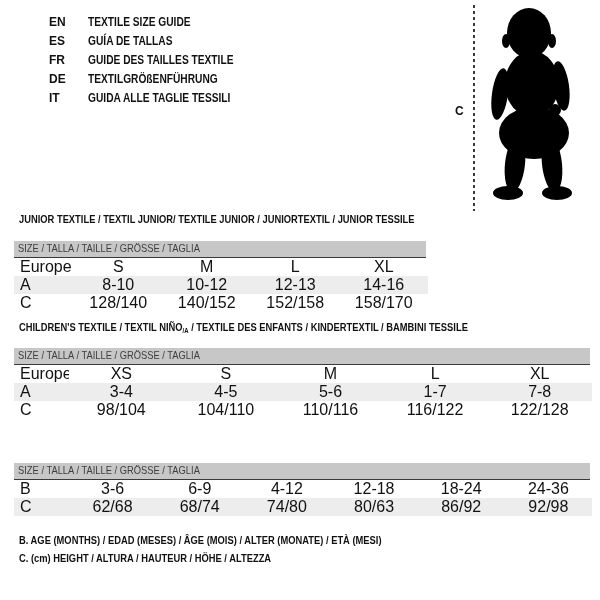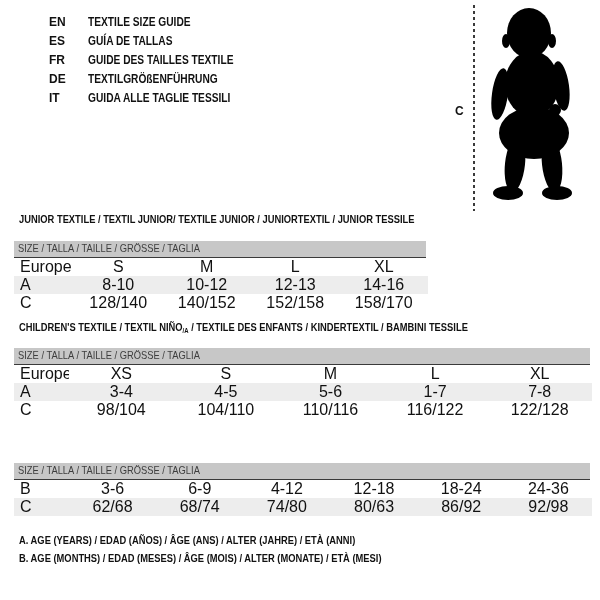--- a/index.html
+++ b/index.html
@@ -196,17 +196,17 @@
           <td>68/74</td>
           <td>74/80</td>
           <td>80/63</td>
           <td>86/92</td>
           <td>92/98</td>
         </tr>
       </tbody>
   </table>
 
   <div class="footnotes">
-    <div><span class="cond">A. AGE (YEARS) / EDAD (AÑOS) / ÂGE (ANS) / ALTER (JAHRE) / ETÀ (ANNI)</span></div>
     <div><span class="cond">B. AGE (MONTHS) / EDAD (MESES) / ÂGE (MOIS) / ALTER (MONATE) / ETÀ (MESI)</span></div>
+    <div><span class="cond">C. (cm) HEIGHT / ALTURA / HAUTEUR / HÖHE / ALTEZZA</span></div>
   </div>
 
 </div>
 
 </body></html>

